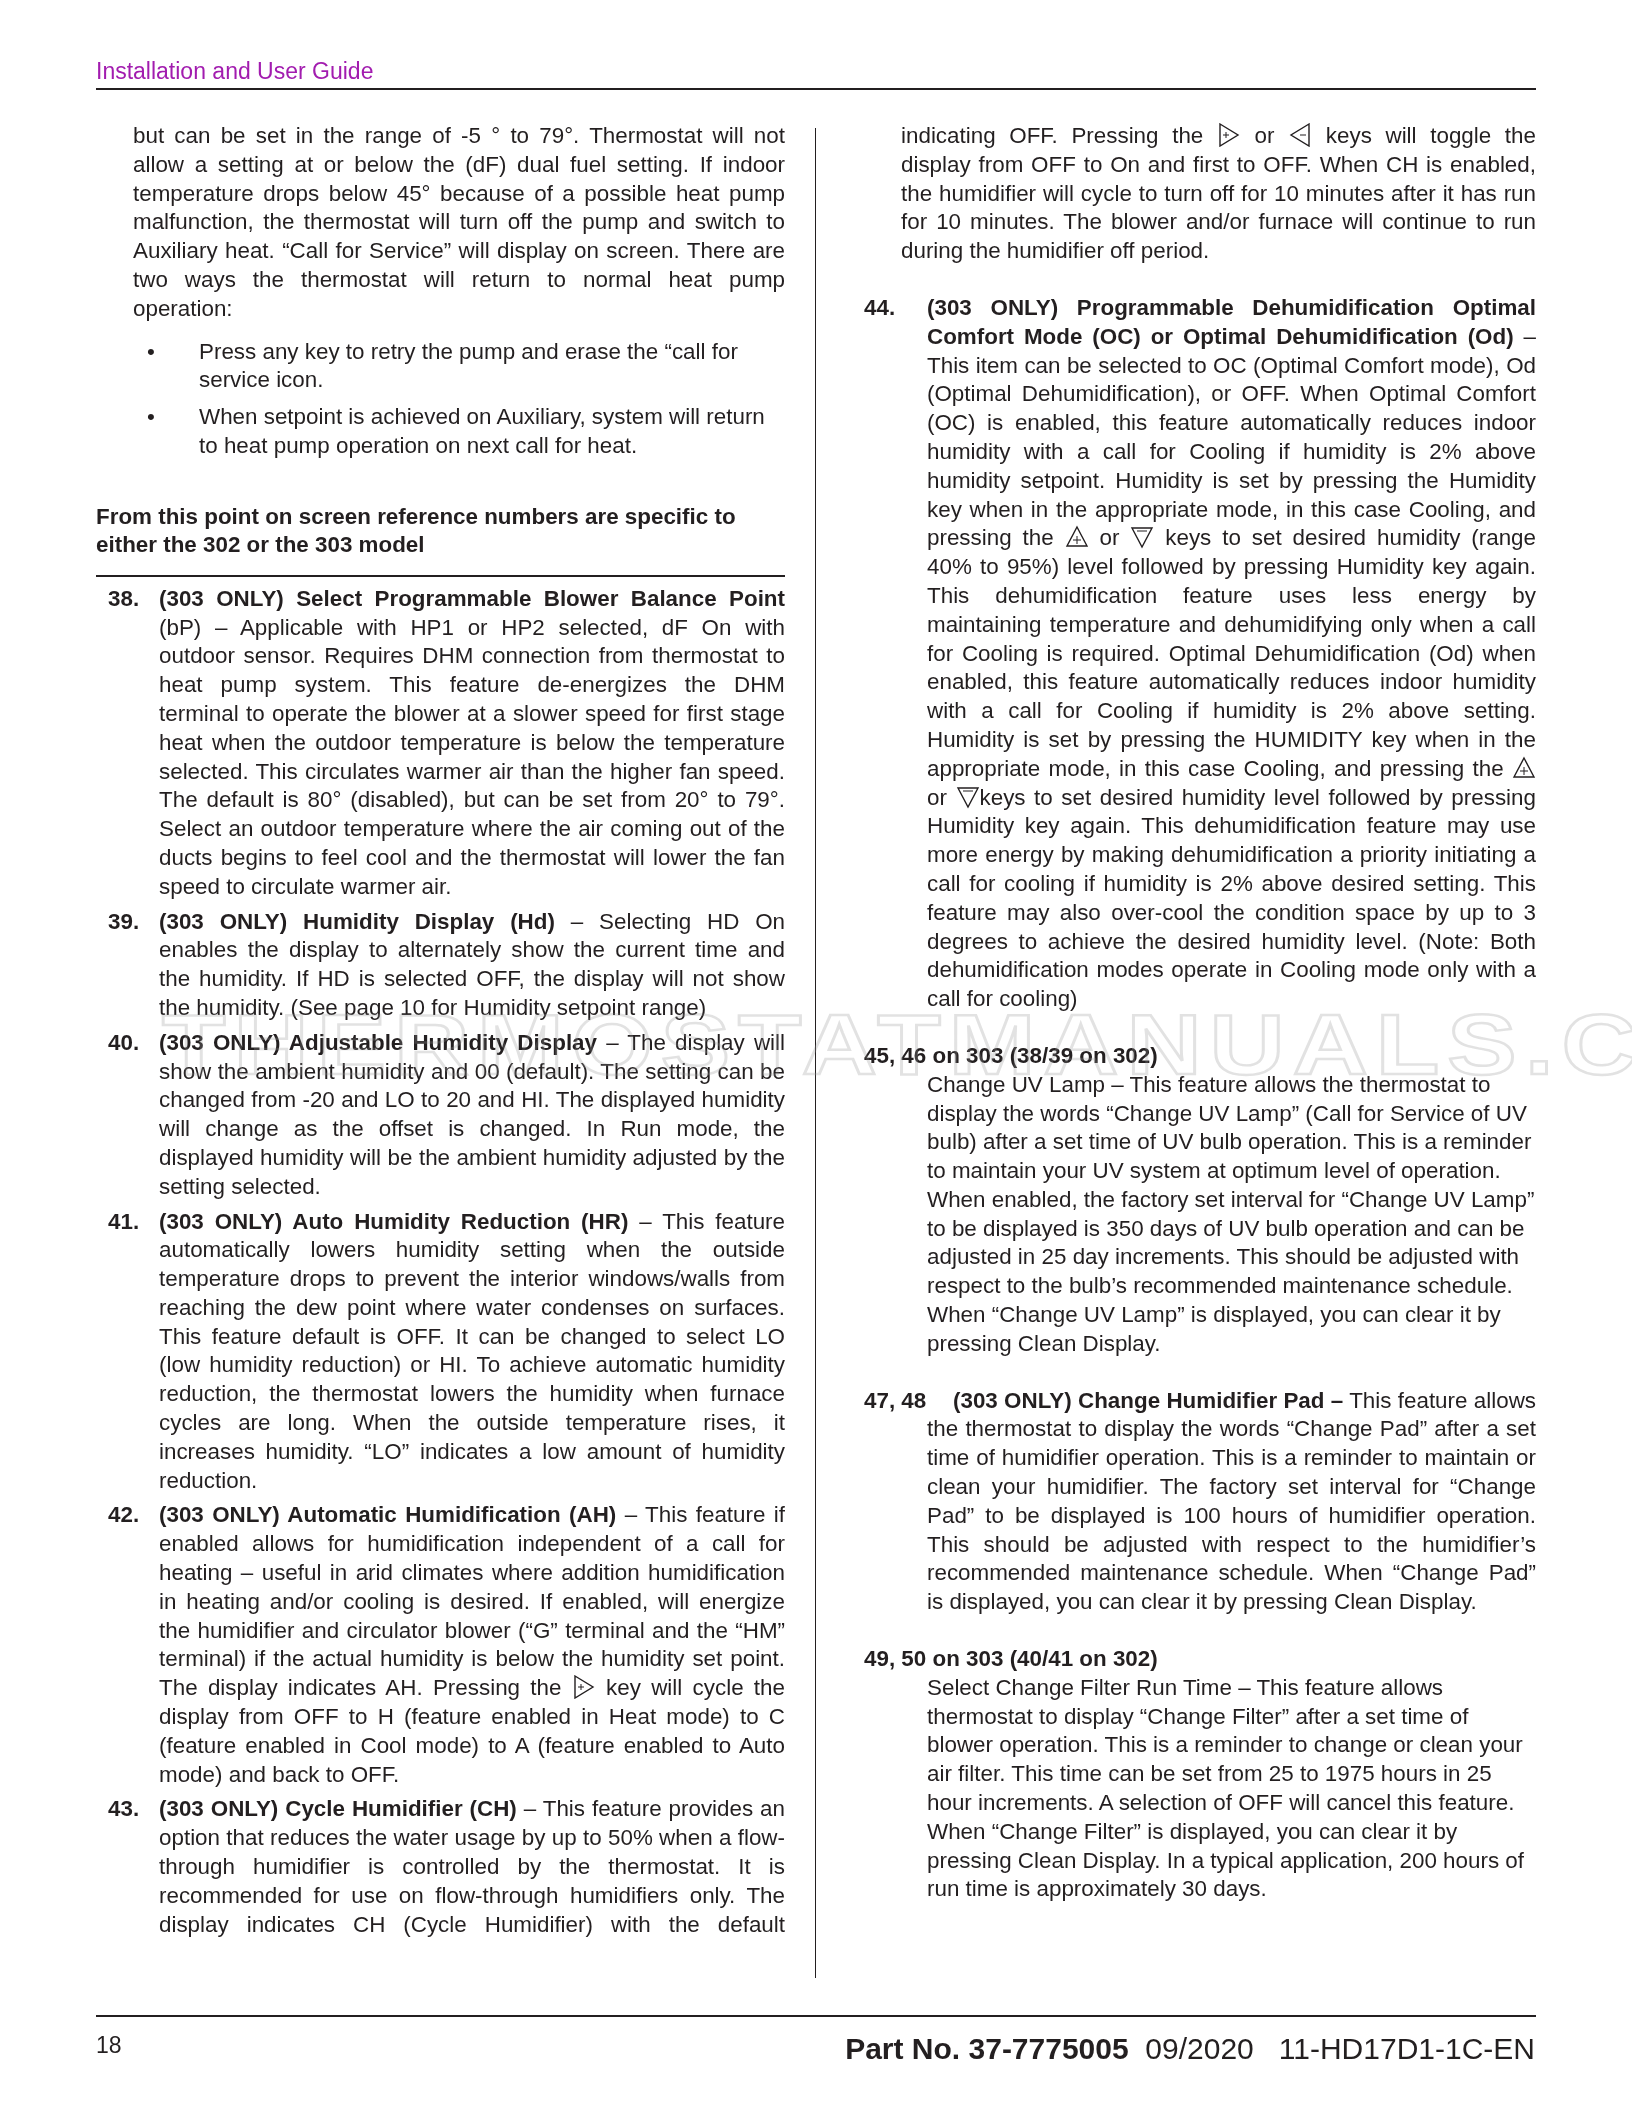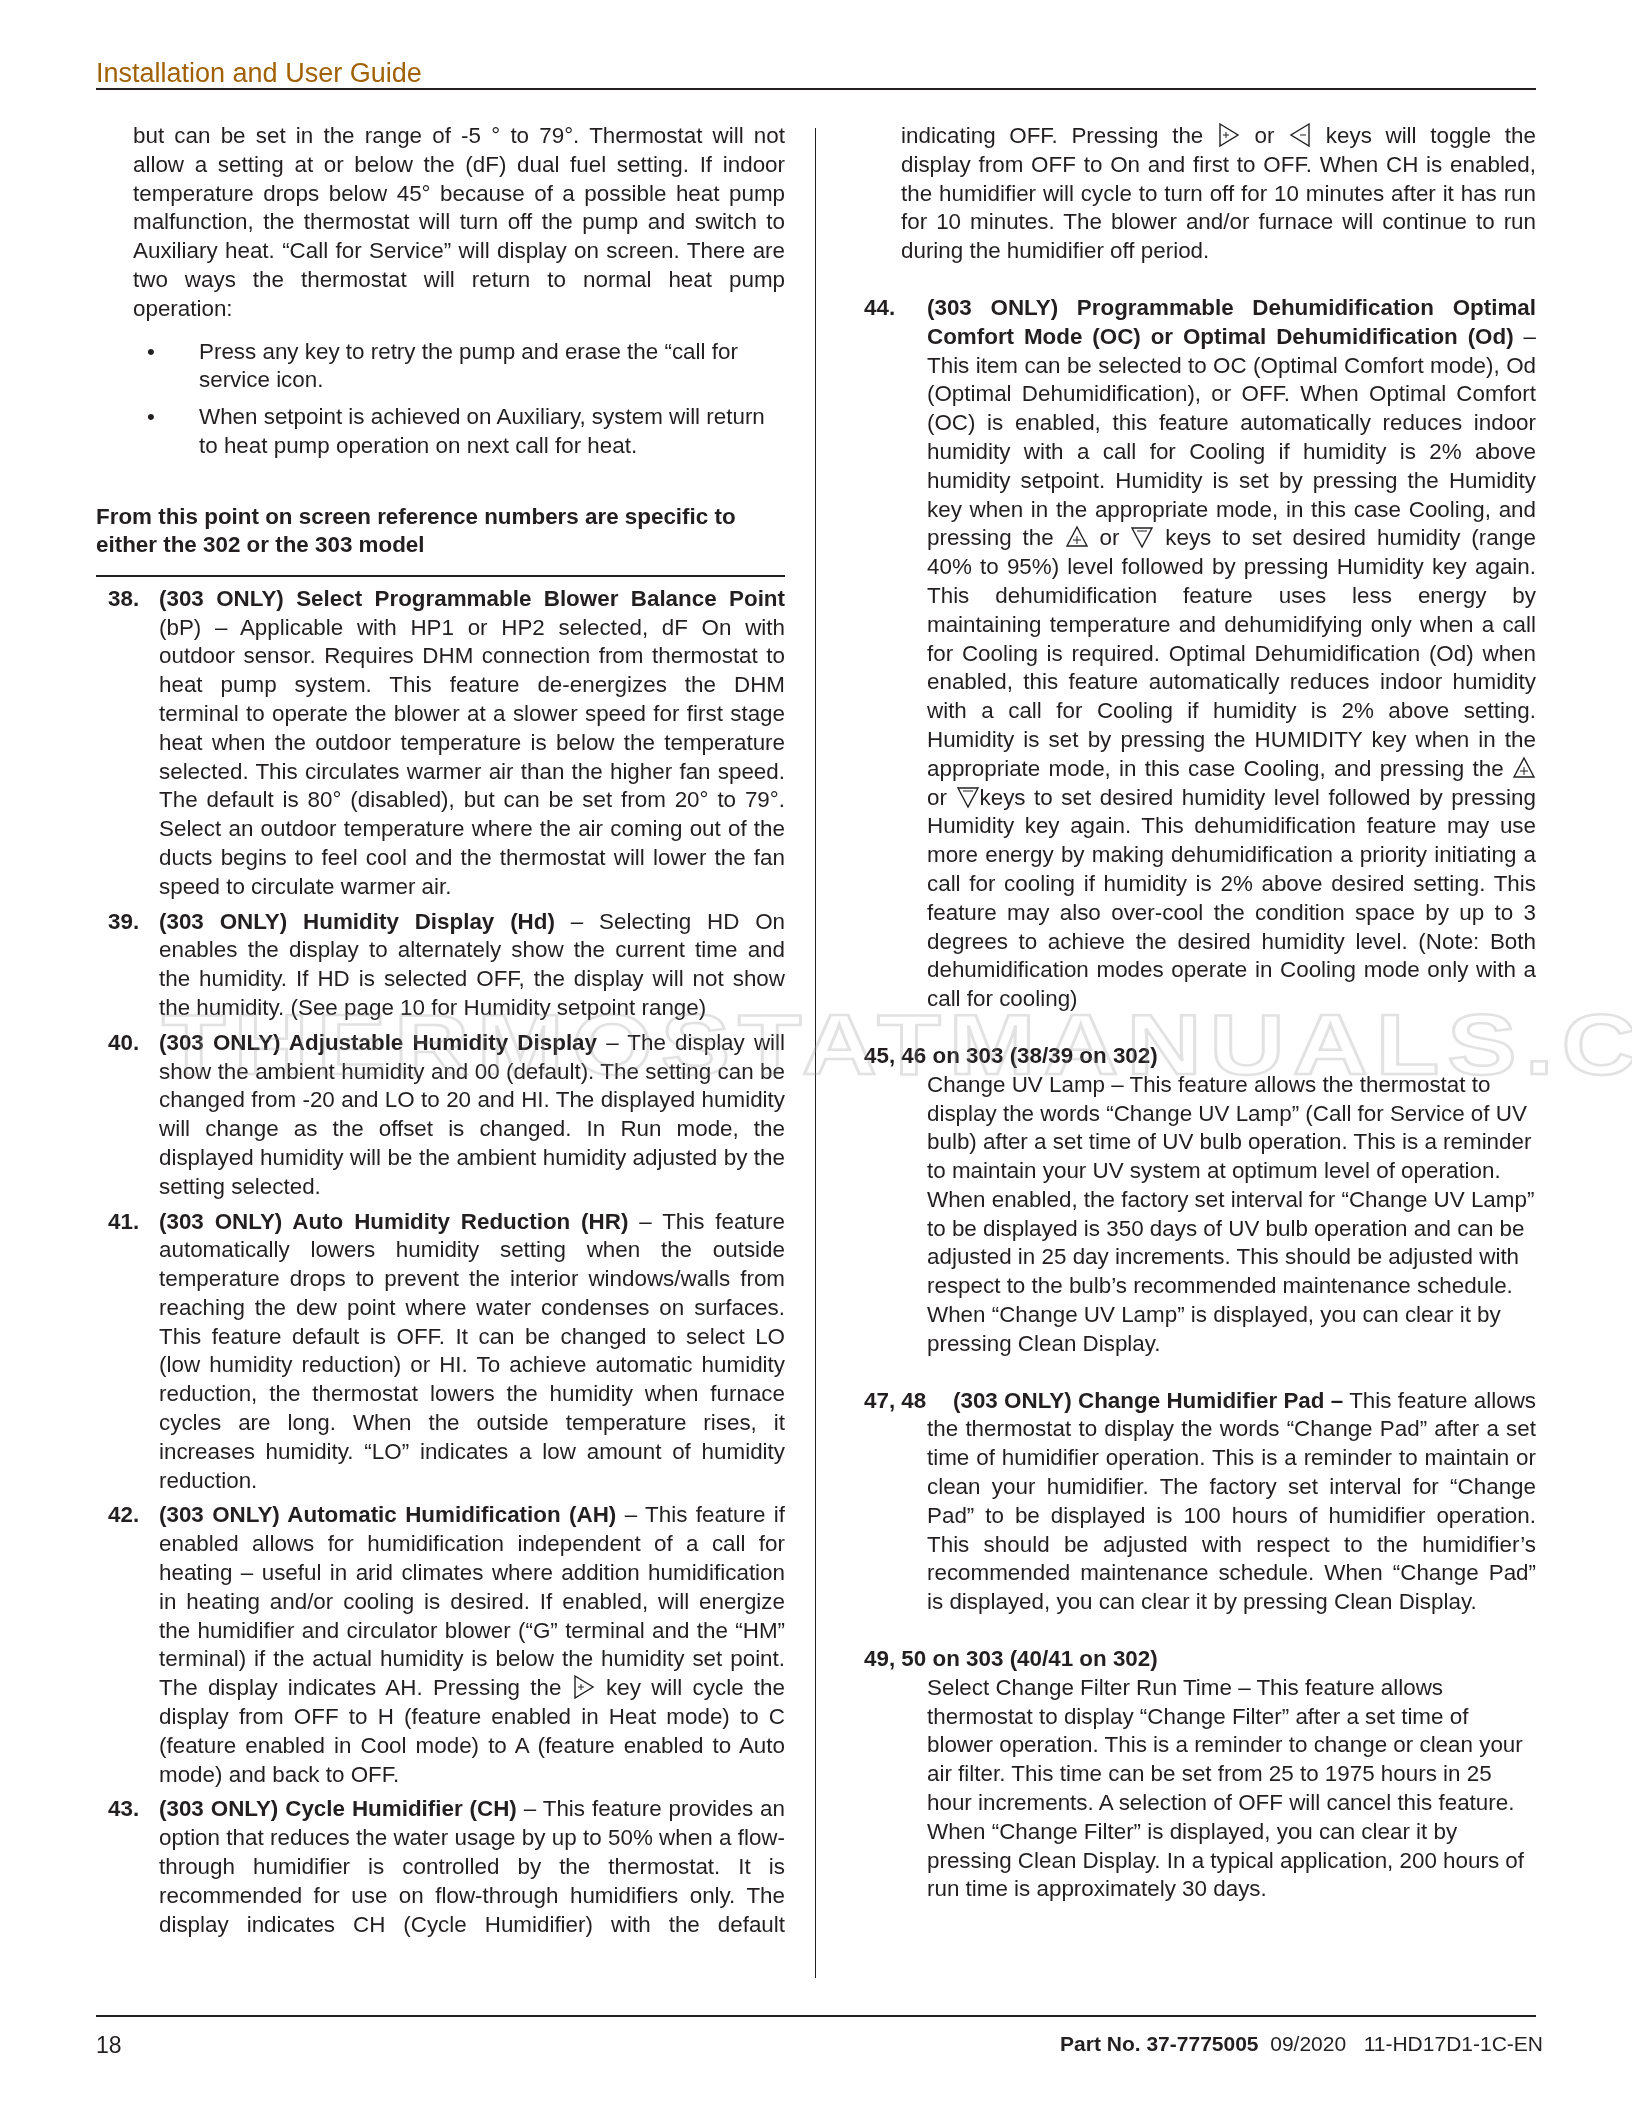--- a/index.html
+++ b/index.html
@@ -1,18 +1,18 @@
 <!DOCTYPE html>
 <html><head>
 <meta charset="utf-8">
 <style>
   html, body { margin: 0; padding: 0; background: #ffffff; }
   body { width: 1632px; height: 2112px; position: relative; overflow: hidden;
          font-family: "Liberation Sans", sans-serif; color: #231f20; }
-  .running-head { position: absolute; left: 96px; top: 58px; font-size: 27px; color: #a16207; }
+  .running-head { position: absolute; left: 96px; top: 58px; font-size: 23px; color: #a21caf; }
   .head-rule { position: absolute; left: 96px; top: 88px; width: 1440px; height: 2px; background: #231f20; }
   .col-divider { position: absolute; left: 815px; top: 128px; width: 1px; height: 1850px; background: #231f20; }
   .col { position: absolute; top: 122px; font-size: 22.4px; line-height: 28.8px; }
   .col-left { left: 96px; width: 689px; }
   .col-right { left: 864px; width: 672px; }
   .para { text-align: justify; margin: 0; }
   .indent-block { margin-left: 37px; }
   .bullets { margin: 14px 0 0 0; padding: 0; list-style: none; }
   .bullet { position: relative; padding-left: 103px; margin-bottom: 8px; text-align: left; }
   .bullet-dot { position: absolute; left: 51px; top: 0; }
@@ -23,21 +23,21 @@
   .item-body { margin-left: 63px; text-align: justify; }
   .item-head { font-weight: bold; }
   .col-right .item-num { left: 0; }
   .col-right .item { margin-top: 28px; }
   .item-heading-line { font-weight: bold; margin-top: 10px; }
   .left-body { text-align: left; }
   b { font-weight: normal; }
   .key { display: inline-block; vertical-align: -4px; width: 24px; height: 24px; }
   .footer-rule { position: absolute; left: 96px; top: 2015px; width: 1440px; height: 2px; background: #231f20; }
   .page-number { position: absolute; left: 96px; top: 2032px; font-size: 23px; }
-  .part-no { position: absolute; right: 89px; top: 2032px; font-size: 21px; }
+  .part-no { position: absolute; right: 97px; top: 2032px; font-size: 30px; }
   .part-no-bold { font-weight: bold; }
   .watermark { position: absolute; left: 162px; top: 1012px; font-size: 104px; font-weight: bold;
                letter-spacing: 8px; color: transparent; -webkit-text-stroke: 3px rgba(150,150,150,0.5);
                opacity: 0.55; pointer-events: none; white-space: nowrap; line-height: 80px; transform: scaleY(0.82); transform-origin: top left; }
 </style>
 </head>
 <body>
 
 <div class="running-head">Installation and User Guide</div>
 <div class="head-rule"></div>

